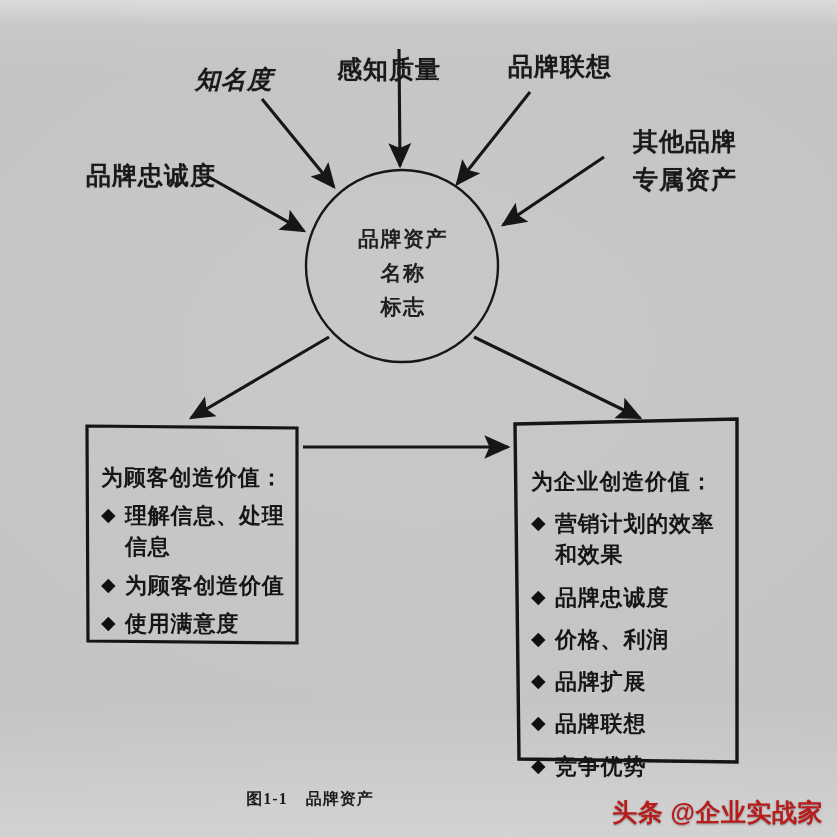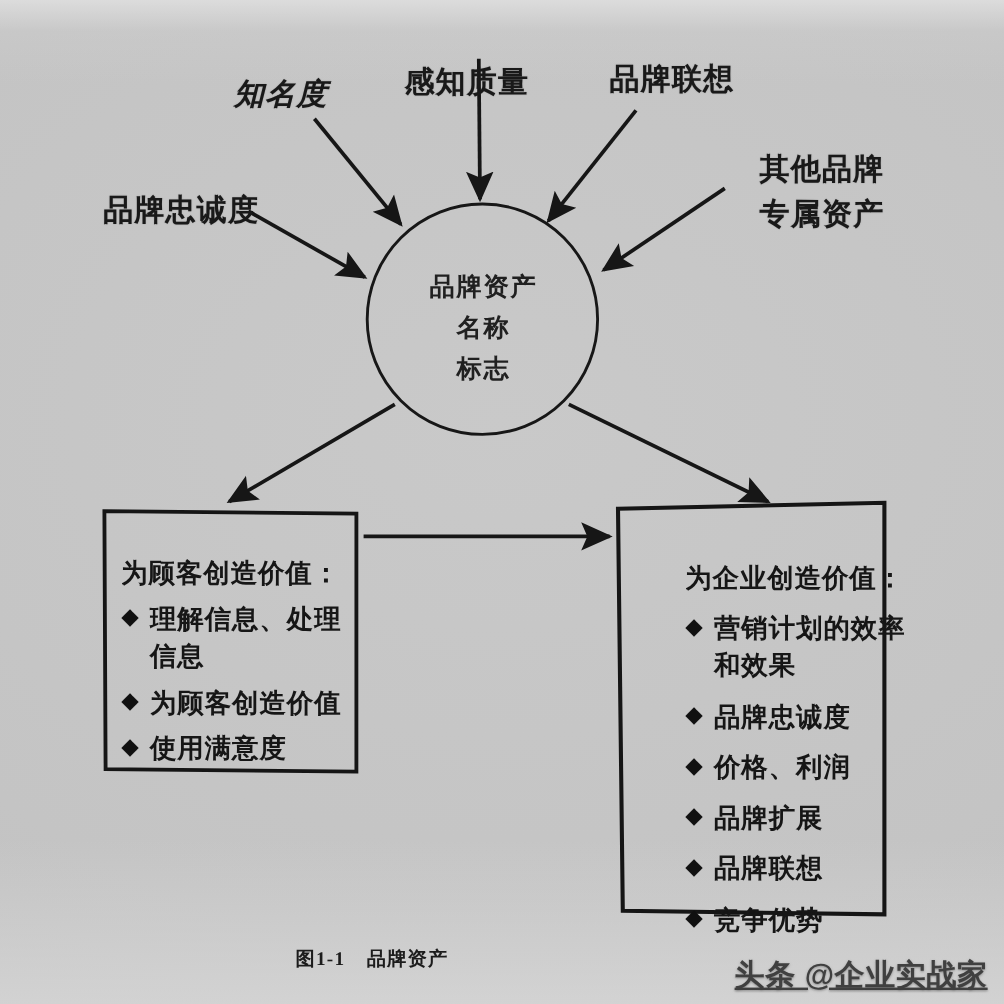--- a/index.html
+++ b/index.html
@@ -88,21 +88,21 @@
     flex: 0 0 auto;
     width: 24px;
     font-size: 19px;
     line-height: 1.55;
     color: #101010;
   }
   .bullet-text {
     flex: 1 1 auto;
   }
   #left-box-body { left: 101px; top: 462px; width: 188px; }
-  #right-box-body { left: 531px; top: 466px; width: 198px; margin-left: 40px; }
+  #right-box-body { left: 531px; top: 466px; width: 198px; }
   #right-box-body .bullet-row { margin-top: 11px; }
   .caption {
     position: absolute;
     z-index: 3;
     left: 0;
     top: 789px;
     width: 620px;
     text-align: center;
     font-size: 16px;
     letter-spacing: 1px;
@@ -112,24 +112,23 @@
   .caption .cap-num { margin-right: 18px; }
   .watermark {
     position: absolute;
     z-index: 4;
     right: 14px;
     bottom: 8px;
     font-family: "Liberation Sans", "DejaVu Sans", sans-serif;
     font-size: 25px;
     font-weight: 700;
     letter-spacing: 0.5px;
-    color: #404040;
+    color: #b91c1c;
     text-shadow: 0 1px 2px rgba(80,80,80,0.55);
     white-space: nowrap;
-    text-decoration: underline;
   }
 </style>
 </head>
 <body>
 
 <div id="page">
 
   <svg id="svg-layer" width="837" height="837" viewBox="0 0 837 837">
     <defs>
       <marker id="ah" markerWidth="9" markerHeight="9" refX="7.4" refY="4.1" orient="auto" markerUnits="strokeWidth">

